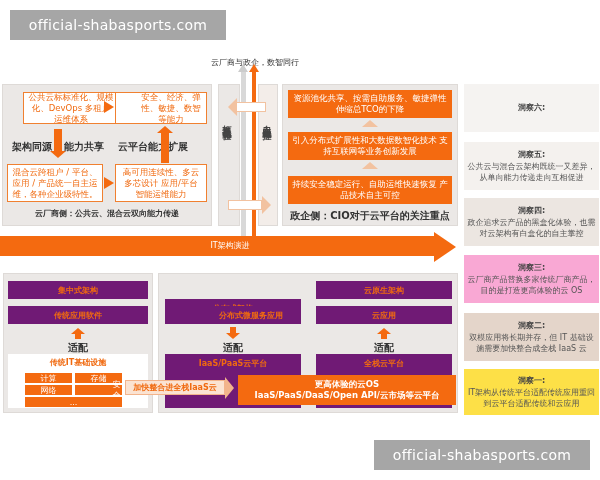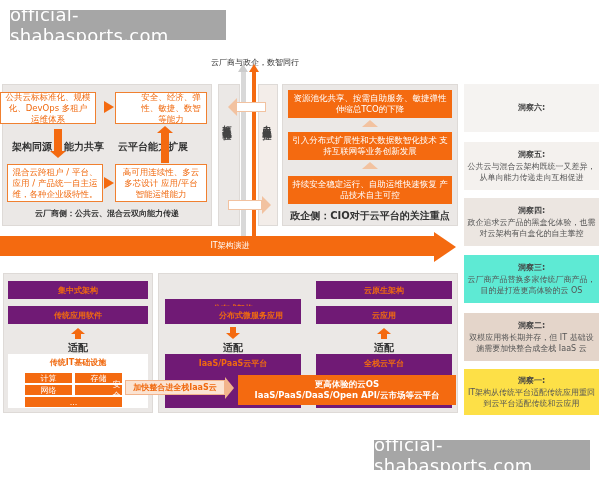--- a/index.html
+++ b/index.html
@@ -1,37 +1,37 @@
 <!DOCTYPE html>
 <html><head>
 <meta charset="utf-8">
 <style>
   * { box-sizing: border-box; margin: 0; padding: 0; }
   body { width: 600px; height: 480px; background: #ffffff; font-family: "DejaVu Sans", sans-serif; position: relative; overflow: hidden; }
   .abs { position: absolute; }
-  .wm { background: #a6a6a6; color: #ffffff; font-family: "DejaVu Sans", sans-serif; font-size: 18px; display: flex; align-items: center; justify-content: center; letter-spacing: 0.3px; }
+  .wm { background: #a6a6a6; color: #ffffff; font-family: "DejaVu Sans", sans-serif; font-size: 14px; display: flex; align-items: center; justify-content: center; letter-spacing: 0.3px; }
   .panel { background: #ebe8e6; border: 1px solid #dedad7; }
   .obox { background: #ffffff; border: 1px solid #f08030; color: #f06a10; font-size: 8.5px; line-height: 11px; text-align: center; display: flex; align-items: center; justify-content: center; padding: 2px 4px; }
   .fbox { background: #f46a10; color: #ffffff; font-size: 8.5px; line-height: 11px; text-align: center; display: flex; align-items: center; justify-content: center; padding: 2px 4px; }
   .lbl { color: #333333; font-size: 10px; font-weight: bold; text-align: center; white-space: nowrap; }
   .wbox { background: #701a75; color: #f06a10; font-size: 8px; font-weight: bold; text-align: center; display: flex; align-items: center; justify-content: center; }
   .vtext { writing-mode: vertical-rl; text-orientation: upright; font-size: 9px; font-weight: bold; color: #444; letter-spacing: 1px; }
   .ins { font-size: 8px; line-height: 11px; color: #555; text-align: center; padding: 4px 3px; display: flex; flex-direction: column; justify-content: center; }
   .ins .t { font-weight: bold; color: #444; margin-bottom: 1px; }
   .cell { background: #f46a10; color: #ffffff; font-size: 8px; text-align: center; display: flex; align-items: center; justify-content: center; }
 </style>
 </head>
 <body>
 
 <div class="abs wm" style="left:10px;top:10px;width:216px;height:30px;">official-shabasports.com</div>
 
 <div class="abs" style="left:200px;top:57px;width:110px;font-size:8px;color:#333;text-align:center;">云厂商与政企，数智同行</div>
 
 <div class="abs panel" style="left:2px;top:84px;width:210px;height:142px;"></div>
-<div class="abs obox" style="left:0;top:92px;width:96px;height:32px;">公共云标标准化、规模化、DevOps 多租户运维体系</div>
+<div class="abs obox" style="left:23px;top:92px;width:96px;height:32px;">公共云标标准化、规模化、DevOps 多租户运维体系</div>
 <div class="abs" style="left:104px;top:101px;width:0;height:0;border-top:6px solid transparent;border-bottom:6px solid transparent;border-left:10px solid #f46a10;"></div>
 <div class="abs obox" style="left:115px;top:92px;width:92px;height:32px;padding-left:24px;">安全、经济、弹性、敏捷、数智等能力</div>
 <div class="abs lbl" style="left:12px;top:140px;width:40px;">架构同源</div>
 <div class="abs" style="left:54px;top:129px;width:8px;height:22px;background:#f46a10;"></div>
 <div class="abs" style="left:50px;top:151px;width:0;height:0;border-left:8px solid transparent;border-right:8px solid transparent;border-top:7px solid #f46a10;"></div>
 <div class="abs lbl" style="left:64px;top:140px;width:40px;">能力共享</div>
 <div class="abs lbl" style="left:118px;top:140px;width:60px;">云平台能力扩展</div>
 <div class="abs" style="left:157px;top:126px;width:0;height:0;border-left:8px solid transparent;border-right:8px solid transparent;border-bottom:7px solid #f46a10;"></div>
 <div class="abs" style="left:161px;top:133px;width:8px;height:30px;background:#f46a10;"></div>
 <div class="abs obox" style="left:7px;top:164px;width:96px;height:38px;">混合云跨租户 / 平台、应用 / 产品统一自主运维，各种企业级特性。</div>
@@ -107,21 +107,21 @@
   <span class="t">洞察六:</span>
 </div>
 <div class="abs ins" style="left:464px;top:142px;width:135px;height:48px;background:#f4f1ee;">
   <span class="t">洞察五:</span>
   <span>公共云与混合云架构既统一又差异，从单向能力传递走向互相促进</span>
 </div>
 <div class="abs ins" style="left:464px;top:198px;width:135px;height:48px;background:#ece6e1;align-items:center;">
   <span class="t">洞察四:</span>
   <span>政企追求云产品的黑盒化体验，也需对云架构有白盒化的自主掌控</span>
 </div>
-<div class="abs ins" style="left:464px;top:255px;width:135px;height:48px;background:#5eead4;">
+<div class="abs ins" style="left:464px;top:255px;width:135px;height:48px;background:#f9a8d4;">
   <span class="t">洞察三:</span>
   <span>云厂商产品替换多家传统厂商产品，目的是打造更高体验的云 OS</span>
 </div>
 <div class="abs ins" style="left:464px;top:313px;width:135px;height:48px;background:#e4d5ca;">
   <span class="t">洞察二:</span>
   <span>双模应用将长期并存，但 IT 基础设施需要加快整合成全栈 IaaS 云</span>
 </div>
 <div class="abs ins" style="left:464px;top:369px;width:135px;height:46px;background:#fde047;">
   <span class="t">洞察一:</span>
   <span>IT架构从传统平台适配传统应用重回到云平台适配传统和云应用</span>

